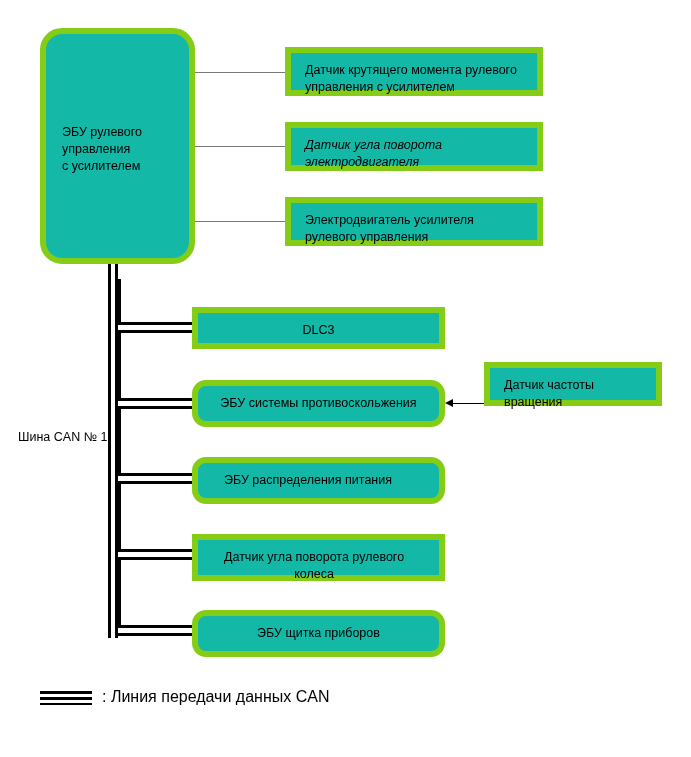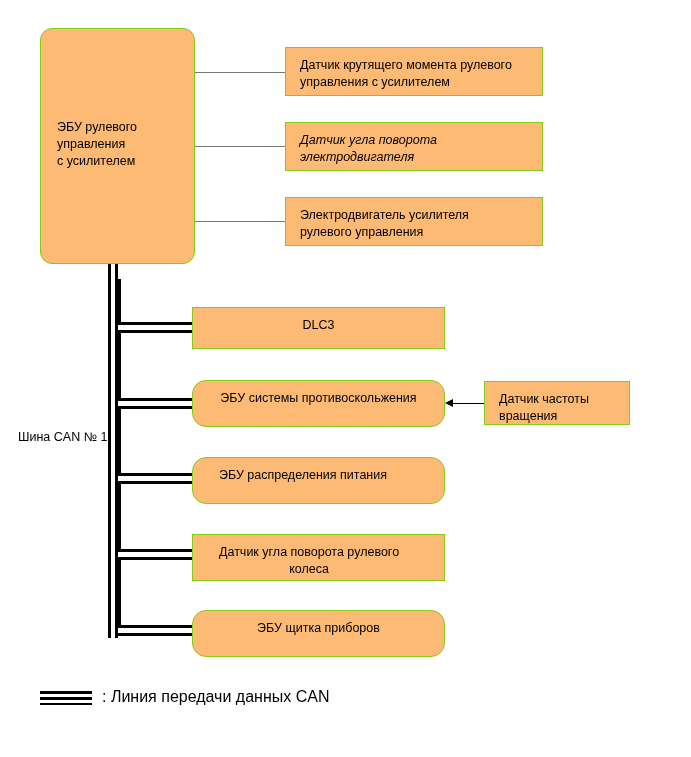--- a/index.html
+++ b/index.html
@@ -14,39 +14,39 @@
   #canvas {
     position: relative;
     width: 691px;
     height: 757px;
     background: #ffffff;
     overflow: hidden;
   }
   .box {
     position: absolute;
     box-sizing: border-box;
-    border: 1px solid #84cc16;
-    background: #fdba74;
+    border: 6px solid #84cc16;
+    background: #14b8a6;
     font-size: 12.5px;
     line-height: 17px;
     color: #000000;
     padding-left: 48px;
   }
   .box .label {
     position: absolute;
     display: block;
     white-space: pre-line;
   }
   
   #ecu-main {
     left: 40px;
     top: 28px;
     width: 155px;
     height: 236px;
-    border-radius: 12px;
+    border-radius: 22px;
   }
   #ecu-main .label {
     left: 16px;
     top: 90px;
   }
   
   .sensor-box {
     border-radius: 0;
   }
   .sensor-box .label {
@@ -200,21 +200,21 @@
 
   <div class="box bus-box left-text" style="left:192px; top:534px; width:253px; height:47px;">
     <span class="label">Датчик угла поворота рулевого
 колеса</span>
   </div>
 
   <div class="box bus-box rounded" style="left:192px; top:610px; width:253px; height:47px;">
     <span class="label">ЭБУ щитка приборов</span>
   </div>
 
-  <div class="box sensor-box" style="left:484px; top:381px; width:146px; height:44px;">
+  <div class="box sensor-box" style="left:484px; top:362px; width:178px; height:44px;">
     <span class="label">Датчик частоты
 вращения</span>
   </div>
   <div class="arrow-line" style="left:453px; top:403px; width:31px;"></div>
   <div class="arrow-head" style="left:445px; top:399px;"></div>
 
   <div id="bus-caption">Шина CAN № 1</div>
 
   <div id="legend">
     <div id="legend-symbol">

